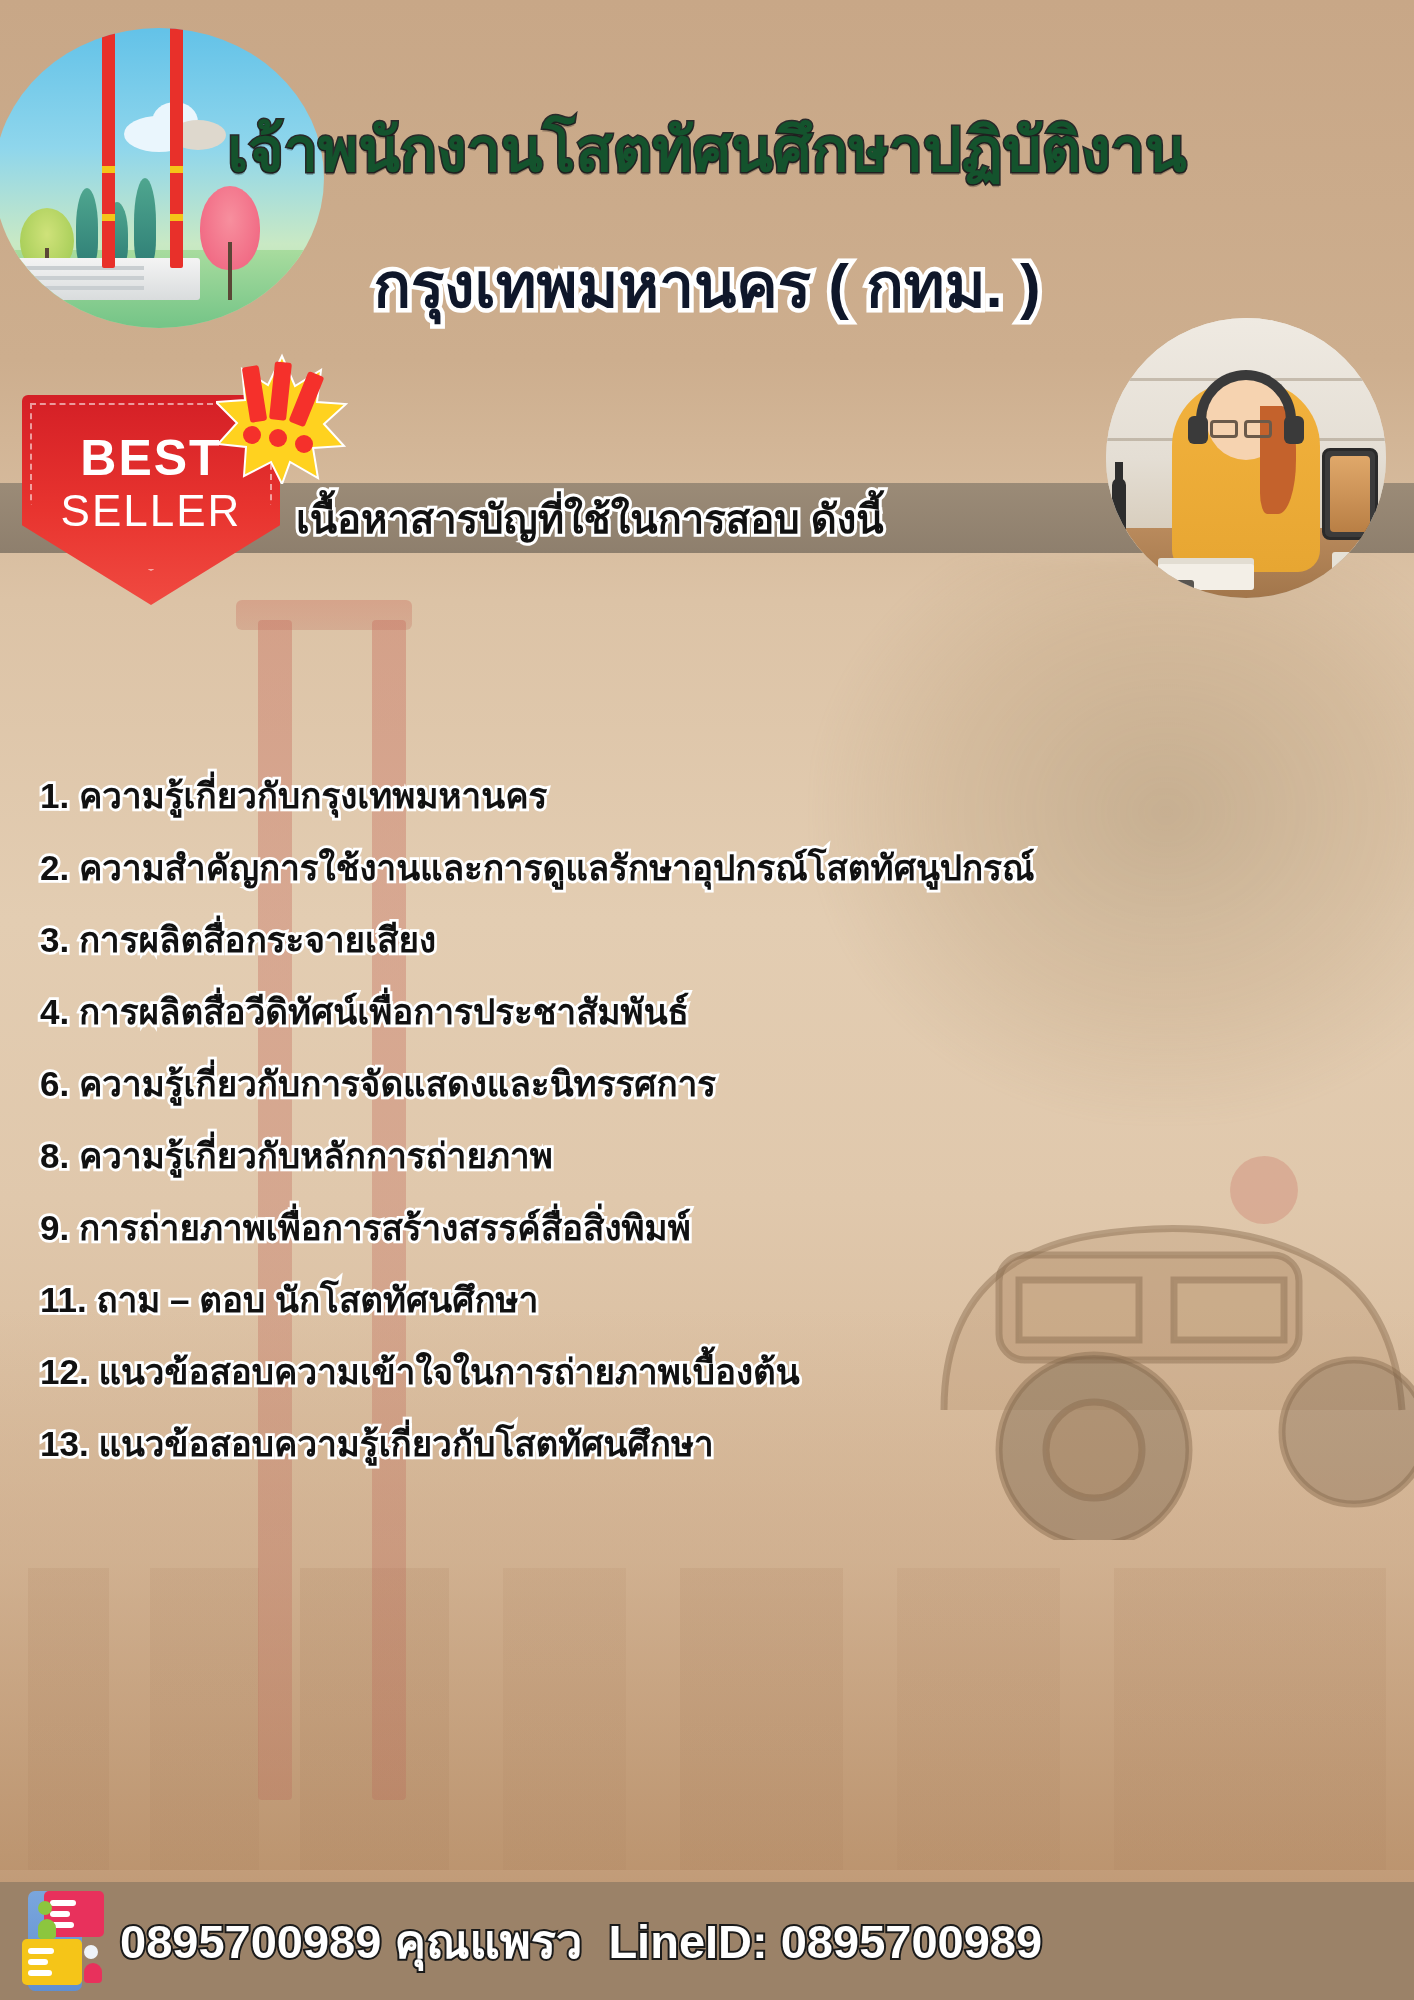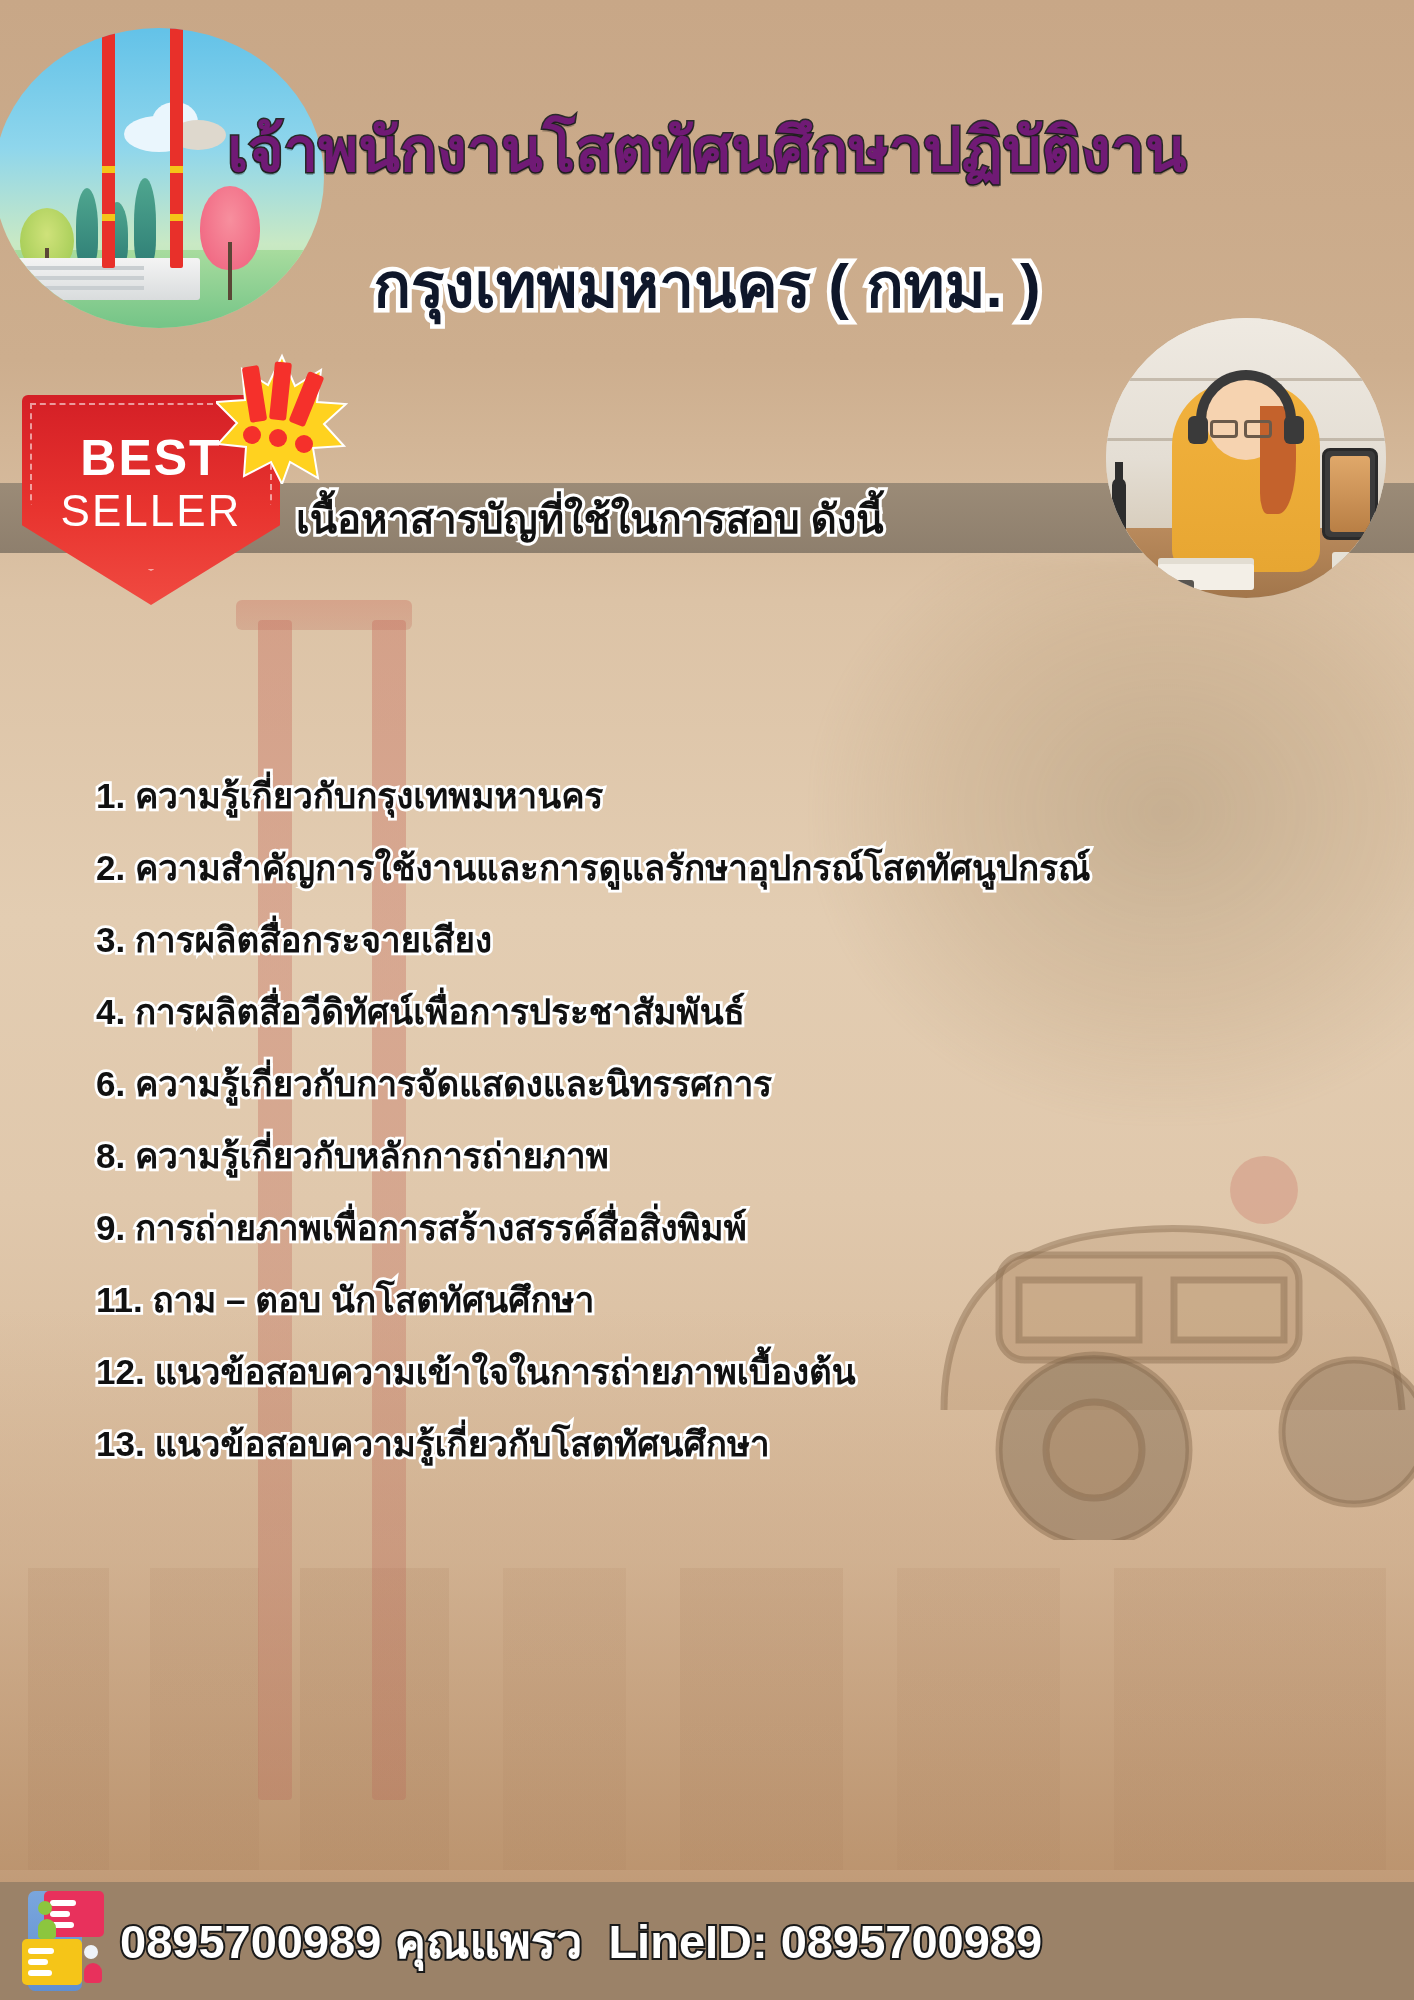--- a/index.html
+++ b/index.html
@@ -104,21 +104,21 @@
     border-radius:50%;
   }
   .tree-green:after{ content:""; position:absolute; left:25px; top:40px; width:4px; height:46px; background:#5b4636; }
   .cypress { position:absolute; bottom:62px; width:22px; height:78px;
     background:linear-gradient(180deg,#4fa68f,#2f7f76); border-radius:50% 50% 30% 30%; }
   .cy1 { left:82px; } .cy2 { left:112px; height:64px; } .cy3 { left:140px; height:88px; }
 
   
   .title-wrap { position:absolute; left:0; right:0; top:118px; text-align:center; z-index:6; }
   .main-title {
-    font-size:61px; font-weight:bold; color:#701a75; letter-spacing:0px;
+    font-size:61px; font-weight:bold; color:#14532d; letter-spacing:0px;
     line-height:1.05;
     -webkit-text-stroke:3px #2a2a2a;
     paint-order:stroke fill;
     text-shadow:0 3px 0 rgba(0,0,0,.25);
     white-space:nowrap;
   }
   .sub-title-wrap { position:absolute; left:0; right:0; top:236px; text-align:center; z-index:6; }
   .sub-title {
     font-size:62px; font-weight:bold; color:#0f172a;
     -webkit-text-stroke:9px #ffffff;
@@ -204,21 +204,21 @@
     background:#3b3b3b; border-radius:8px; border:3px solid #2a2a2a; }
   .pc-phone:after{ content:""; position:absolute; inset:5px; background:linear-gradient(180deg,#e0a86a,#b97f45); border-radius:4px; }
   .pc-book { position:absolute; left:52px; bottom:8px; width:96px; height:26px;
     background:#f3efe7; border-radius:3px; box-shadow:0 -6px 0 #e2ddd2; }
   .pc-cup { position:absolute; right:28px; bottom:14px; width:26px; height:32px;
     background:#e6e1d6; border-radius:3px 3px 6px 6px; }
   .pc-laptop { position:absolute; left:18px; bottom:4px; width:70px; height:14px;
     background:#585550; border-radius:3px; }
 
   
-  .list { position:absolute; left:0; right:0; top:778px; z-index:6; padding-left:96px; }
+  .list { position:absolute; left:0; right:0; top:778px; z-index:6; padding-left:40px; }
   .list-item {
     font-size:35px; font-weight:bold; color:#111;
     -webkit-text-stroke:5.5px #ffffff;
     paint-order:stroke fill;
     line-height:1;
     margin-bottom:37px;
     white-space:nowrap;
   }
 
   

